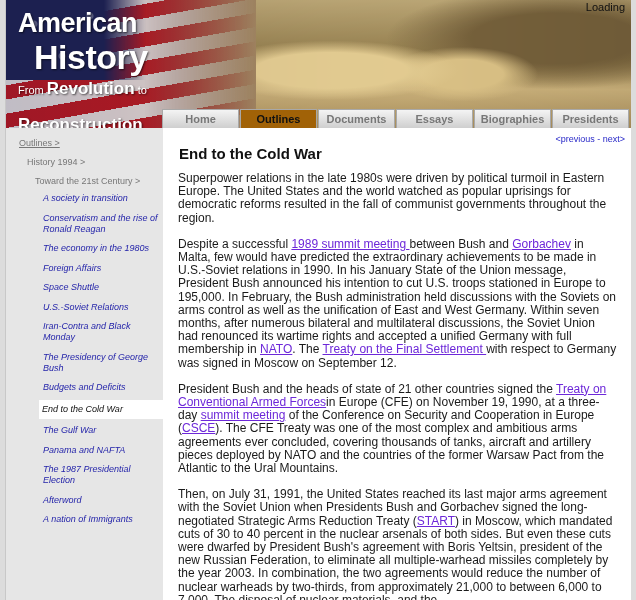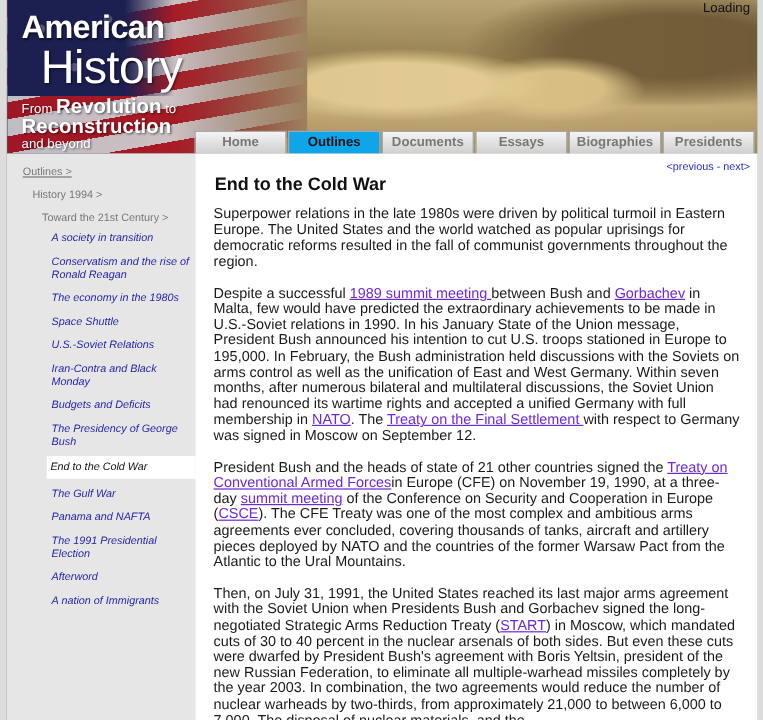--- a/index.html
+++ b/index.html
@@ -38,37 +38,37 @@
     position:absolute; left:250px; top:0; width:375px; height:128px;
     background:
       radial-gradient(ellipse at 20% 55%, #e6cf94 0 18%, transparent 30%),
       radial-gradient(ellipse at 55% 58%, #dcc387 0 14%, transparent 26%),
       radial-gradient(ellipse at 80% 30%, #6e5a36 0 20%, transparent 40%),
       linear-gradient(180deg, #b9a575 0%, #8d7848 45%, #c9b07a 70%, #a48a58 100%);
     opacity:0.9;
   }
   .brand { position:absolute; left:12px; top:6px; color:#fff; text-shadow:1px 1px 2px rgba(0,0,0,0.6); }
   .brand .t1 { font-size:27px; font-weight:bold; line-height:34px; letter-spacing:-0.5px; }
-  .brand .t2 { font-size:39px; font-weight:normal; line-height:34px; padding-left:16px; letter-spacing:-0.5px; }
+  .brand .t2 { font-size:34px; font-weight:bold; line-height:34px; padding-left:16px; letter-spacing:-0.5px; }
   .brand .t3 { font-size:11px; line-height:14px; margin-top:8px; }
   .brand .t3 b { font-size:17px; }
-  .brand .t4 { font-size:17px; font-weight:bold; line-height:16px; }
+  .brand .t4 { font-size:17px; font-weight:bold; line-height:16px;margin-top:20px; }
   .brand .t5 { font-size:11px; line-height:13px; }
   .loading { position:absolute; right:6px; top:1px; font-size:11px; color:#111; }
 
   
   .tabs { position:absolute; left:156px; top:109px; height:17px; display:flex; }
   .tab {
     width:77px; height:19px; box-sizing:border-box; text-align:center;
     font-size:11px; font-weight:bold; line-height:19px; color:#777;
     background:linear-gradient(180deg,#f4f4f4,#cfcfcf);
     border:1px solid #a8a8a8; border-bottom:none; margin-right:1px;
     cursor:pointer;
   }
-  .tab.active { background:#0ea5e9; color:#111; }
+  .tab.active { background:#a16207; color:#111; }
 
   
   .sidebar { position:absolute; left:0; top:128px; width:157px; height:472px; background:#e6e6e6; }
   .crumb { font-size:9px; color:#777; position:absolute; cursor:pointer; }
   .side-list { position:absolute; left:34px; top:63px; width:123px;font-style:italic; }
   .side-item {
     font-size:9px; color:#1f1fa8; line-height:11px; padding:2px 0 2px 3px; margin-bottom:4.5px; cursor:pointer;
   }
   .side-item.active { background:#fff; color:#111; padding:4px 0 4px 3px; margin-left:-1px; }
 
@@ -118,29 +118,30 @@
 
   <div class="sidebar">
     <div class="crumb" style="left:13px;top:10px;text-decoration:underline;">Outlines &gt;</div>
     <div class="crumb" style="left:21px;top:29px;">History 1994 &gt;</div>
     <div class="crumb" style="left:29px;top:48px;">Toward the 21st Century &gt;</div>
 
     <div class="side-list">
       <div class="side-item">A society in transition</div>
       <div class="side-item">Conservatism and the rise of Ronald Reagan</div>
       <div class="side-item">The economy in the 1980s</div>
+      <div class="side-item">Foreign Affairs</div>
       <div class="side-item">Space Shuttle</div>
       <div class="side-item">U.S.-Soviet Relations</div>
       <div class="side-item">Iran-Contra and Black Monday</div>
+      <div class="side-item">The Presidency of George Bush</div>
       <div class="side-item">Budgets and Deficits</div>
-      <div class="side-item">The Presidency of George Bush</div>
       <div class="side-item active">End to the Cold War</div>
       <div class="side-item">The Gulf War</div>
       <div class="side-item">Panama and NAFTA</div>
-      <div class="side-item">The 1991 Presidential Election</div>
+      <div class="side-item">The 1987 Presidential Election</div>
       <div class="side-item">Afterword</div>
       <div class="side-item">A nation of Immigrants</div>
     </div>
   </div>
 
   <div class="content">
     <div class="pn">
       <span>&lt;</span><a>previous</a><span> - </span><a>next</a><span>&gt;</span>
     </div>
     <div class="title">End to the Cold War</div>

